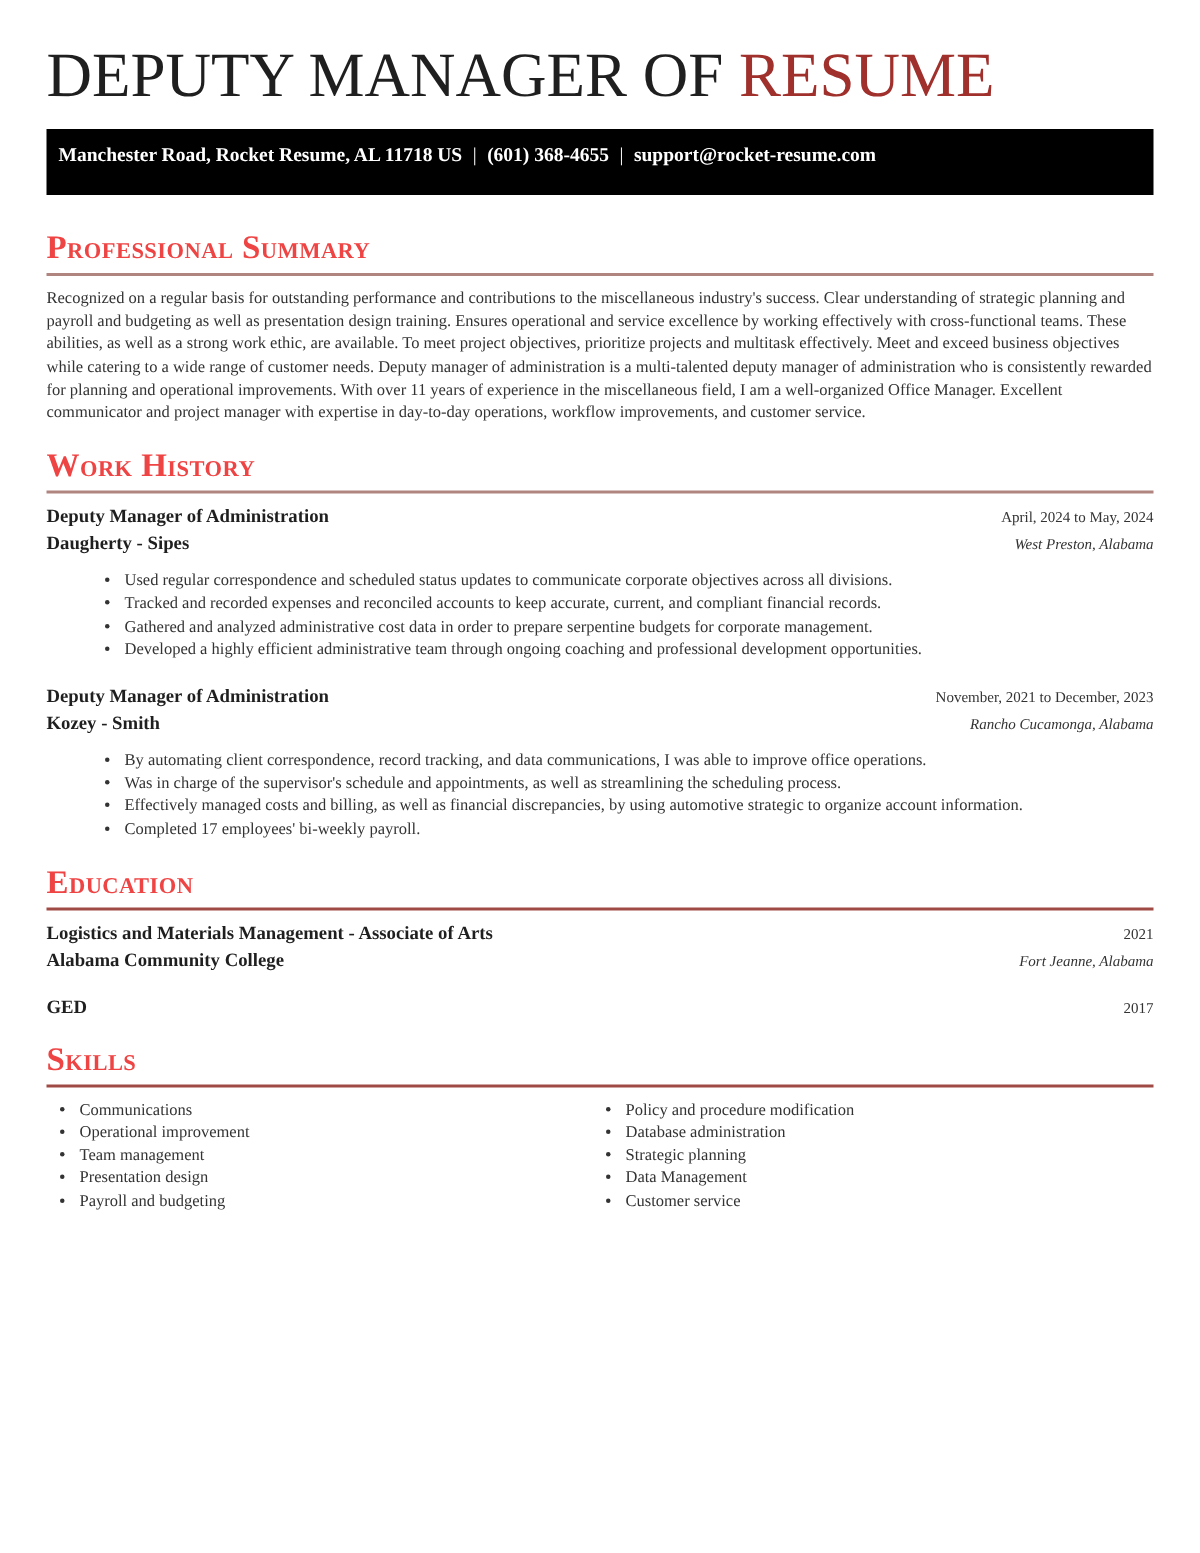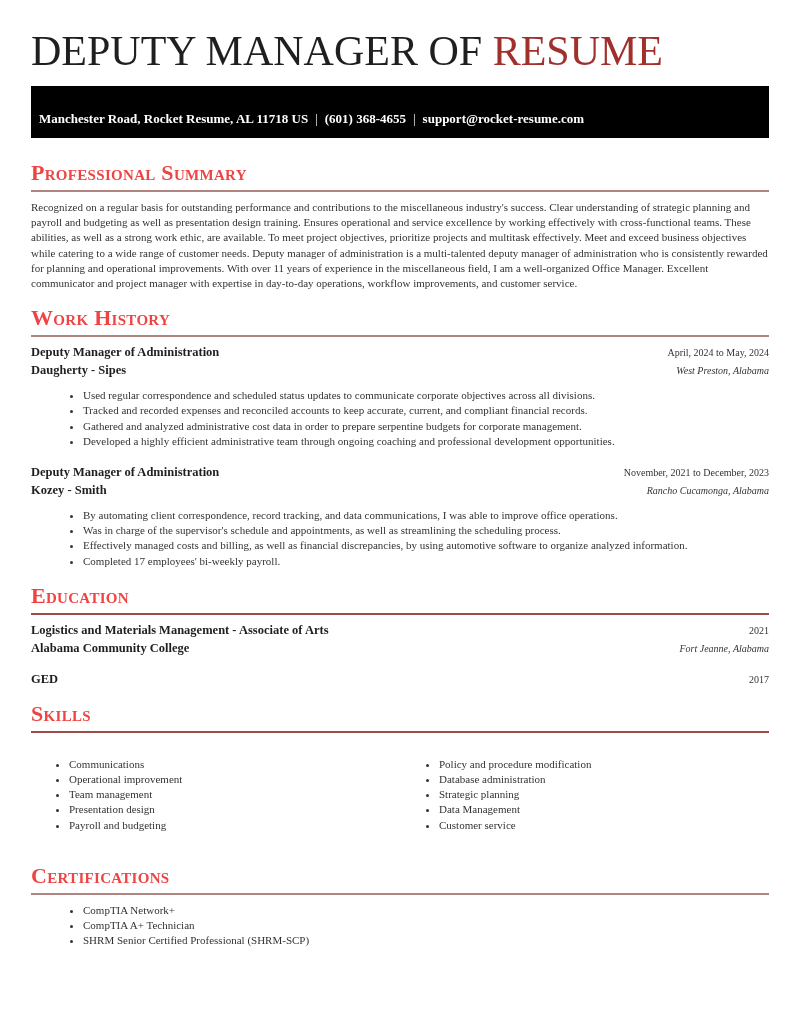--- a/index.html
+++ b/index.html
@@ -10,21 +10,21 @@
   }
   .page { padding: 0 31px 0 31px; position: relative; }
   .title {
     margin: 0; padding-top: 28px;
     font-size: 42px; line-height: 46px; font-weight: normal;
     color: #1f1f1f; letter-spacing: 0px;
   }
   .title .accent { color: #a0302c; }
   .contact-bar {
     margin-top: 12px; background: #000000; color: #ffffff;
-    height: 20px; line-height: 34px; padding: 16px 8px;
+    height: 44px; line-height: 34px; padding: 0 8px;
     font-size: 13px; font-weight: bold;
   }
   .contact-bar .sep { padding: 0 7px; font-weight: normal; }
   .section-heading {
     margin: 0; font-size: 22px; font-weight: bold;
     font-variant: small-caps; color: #ef4444;
     line-height: 26px; letter-spacing: 0.3px;
   }
   .section-rule { height: 2px; background: #b08580; margin-top: 4px; margin-bottom: 8px; }
   .section-rule.red { background: #a04a45; }
@@ -34,21 +34,21 @@
   .row { display: flex; justify-content: space-between; align-items: baseline; }
   .row .left-bold { font-size: 12.5px; font-weight: bold; color: #1f1f1f; }
   .row .right { font-size: 10px; color: #333333; }
   .row .right.italic { font-style: italic; }
   .row + .row { margin-top: 3px; }
   ul.bullets { margin: 10px 0 0 0; padding-left: 22px; }
   ul.bullets li { font-size: 11px; line-height: 15.2px; color: #333333; margin-left: 30px; }
   .job + .job { margin-top: 16px; }
   .edu + .edu { margin-top: 16px; }
   .skills-cols { display: flex; }
-  .skills-cols ul { margin: 16px; padding-left: 22px; width: 340px; }
+  .skills-cols ul { margin: 0; padding-left: 22px; width: 340px; }
   .skills-cols ul li { font-size: 11px; line-height: 15.2px; color: #333333; }
 </style>
 </head>
 <body>
 
 <div class="page">
 
   <h1 class="title">
     <span>DEPUTY MANAGER OF</span>
     <span class="accent">RESUME</span>
@@ -90,21 +90,21 @@
         <span class="left-bold">Deputy Manager of Administration</span>
         <span class="right">November, 2021 to December, 2023</span>
       </div>
       <div class="row">
         <span class="left-bold">Kozey - Smith</span>
         <span class="right italic">Rancho Cucamonga, Alabama</span>
       </div>
       <ul class="bullets">
         <li>By automating client correspondence, record tracking, and data communications, I was able to improve office operations.</li>
         <li>Was in charge of the supervisor's schedule and appointments, as well as streamlining the scheduling process.</li>
-        <li>Effectively managed costs and billing, as well as financial discrepancies, by using automotive software to organize analyzed information.</li>
+        <li>Effectively managed costs and billing, as well as financial discrepancies, by using automotive strategic to organize account information.</li>
         <li>Completed 17 employees' bi-weekly payroll.</li>
       </ul>
     </div>
   </div>
 
   <div style="margin-top:14px;">
     <h2 class="section-heading">Education</h2>
     <div class="section-rule red"></div>
 
     <div class="edu">
@@ -140,23 +140,14 @@
       <ul style="padding-left:24px;">
         <li>Policy and procedure modification</li>
         <li>Database administration</li>
         <li>Strategic planning</li>
         <li>Data Management</li>
         <li>Customer service</li>
       </ul>
     </div>
   </div>
 
-  <div style="margin-top:14px;">
-    <h2 class="section-heading">Certifications</h2>
-    <div class="section-rule"></div>
-    <ul class="bullets" style="margin-top:0;">
-      <li>CompTIA Network+</li>
-      <li>CompTIA A+ Technician</li>
-      <li>SHRM Senior Certified Professional (SHRM-SCP)</li>
-    </ul>
-  </div>
 
 </div>
 
 </body></html>

